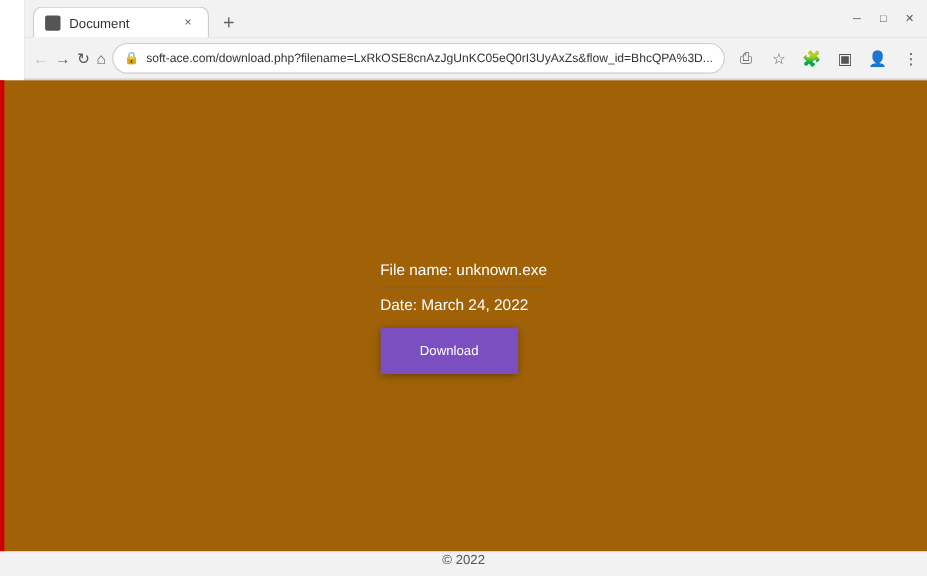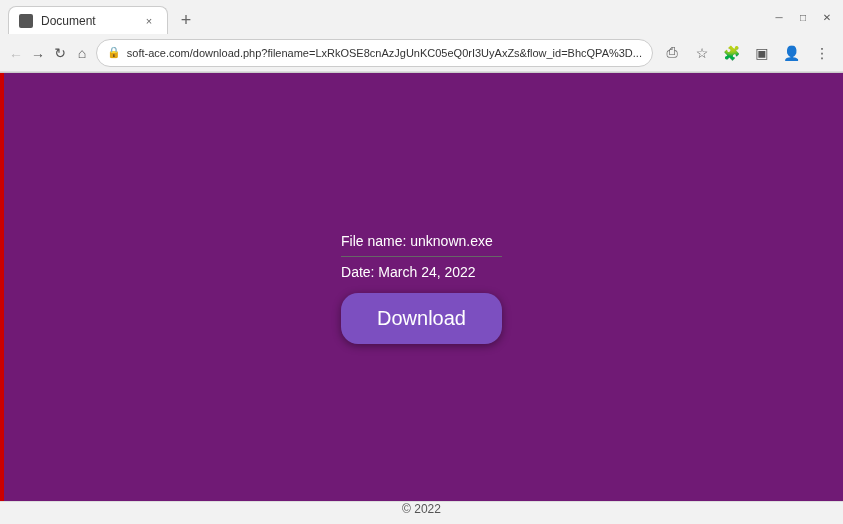--- a/index.html
+++ b/index.html
@@ -2,20 +2,21 @@
 <html><head>
   <meta charset="utf-8">
   <style>
     * { margin: 0; padding: 0; box-sizing: border-box; }
     body { width: 843px; height: 524px; overflow: hidden; font-family: Arial, sans-serif; background: #fff; }
 
     
     .browser-chrome {
       background: #c4b5fd;
       border-bottom: 1px solid #ccc;
+      margin-left: 22px;
     }
 
     
     .title-bar {
       display: flex;
       align-items: center;
       height: 34px;
       padding: 0 8px;
       background: #f2f2f2;
     }
@@ -150,21 +151,21 @@
       align-items: center;
       justify-content: center;
       border-radius: 50%;
       cursor: pointer;
       font-size: 14px;
       color: #555;
     }
 
     
     .page-content {
-      background: #701a75;
+      background: #a16207;
       width: 843px;
       height: calc(524px - 34px - 38px - 24px);
       display: flex;
       flex-direction: column;
       align-items: center;
       justify-content: center;
       position: relative;
     }
 
     .file-info {
@@ -180,23 +181,23 @@
     .divider-line {
       border: none;
       border-top: 1px solid #666;
       margin: 4px 0;
       width: 100%;
     }
     .download-btn {
       background: #7c4fc0;
       color: #fff;
       border: none;
-      border-radius: 17px;
+      border-radius: 0;
       padding: 14px 36px;
-      font-size: 20px;
+      font-size: 12px;
       font-weight: 500;
       cursor: pointer;
       margin-top: 10px;
       display: block;
       text-align: center;
       box-shadow: 0 2px 8px rgba(0,0,0,0.4);
     }
 
     
     .status-bar {

